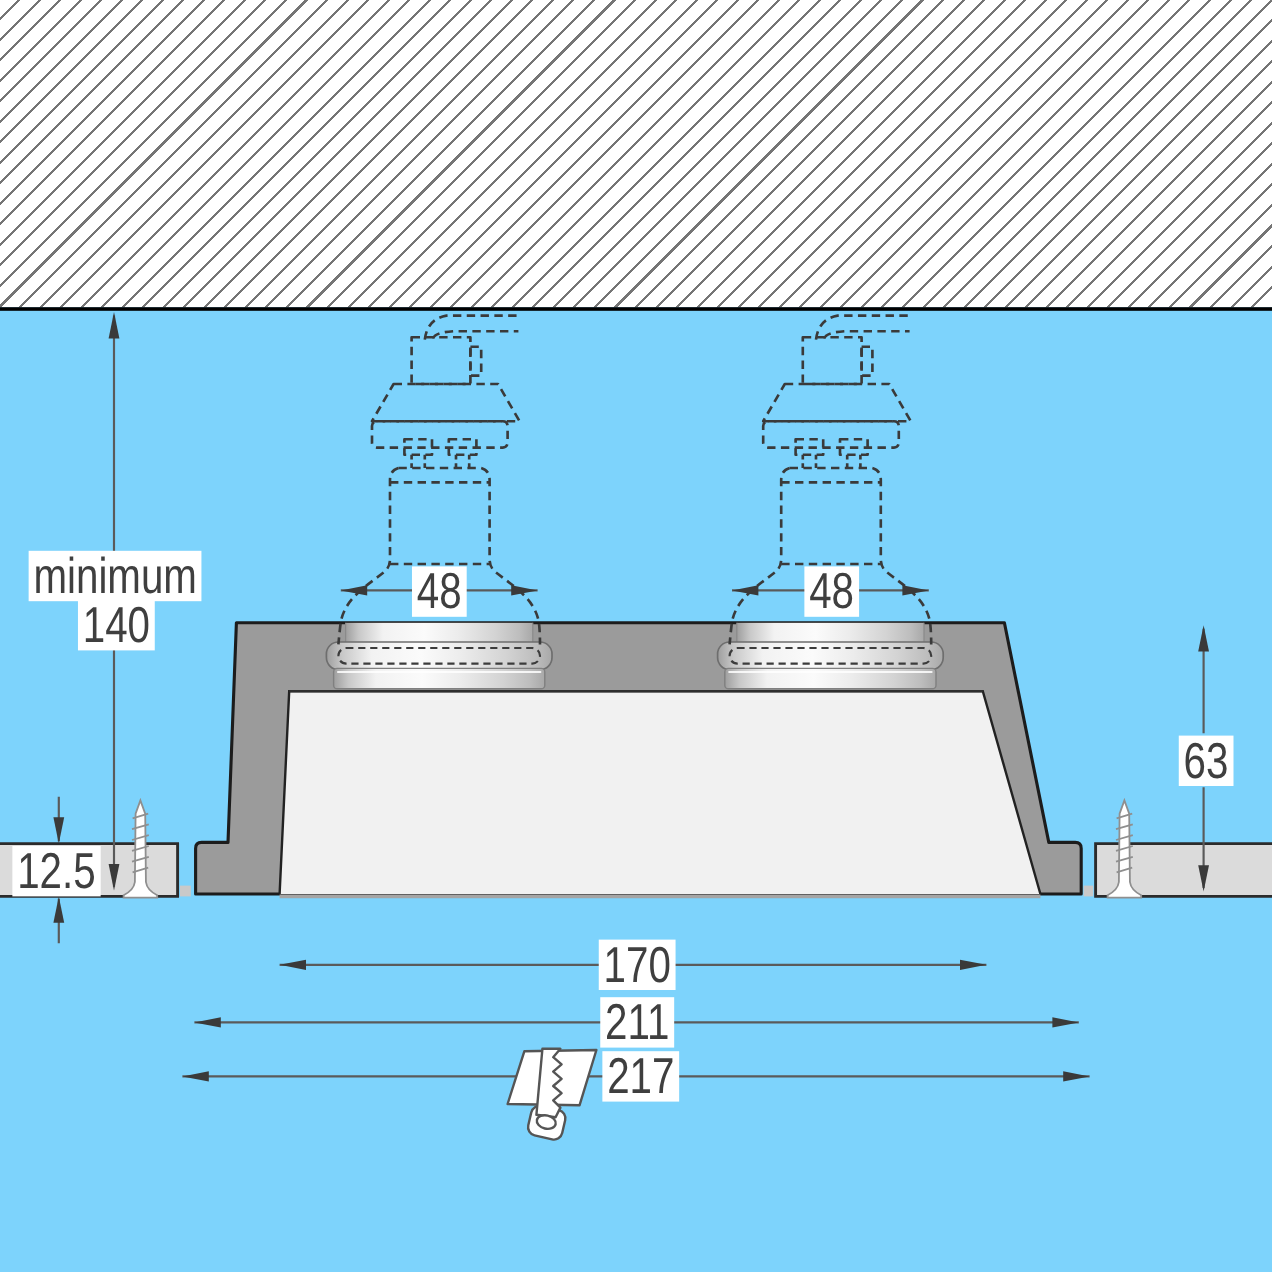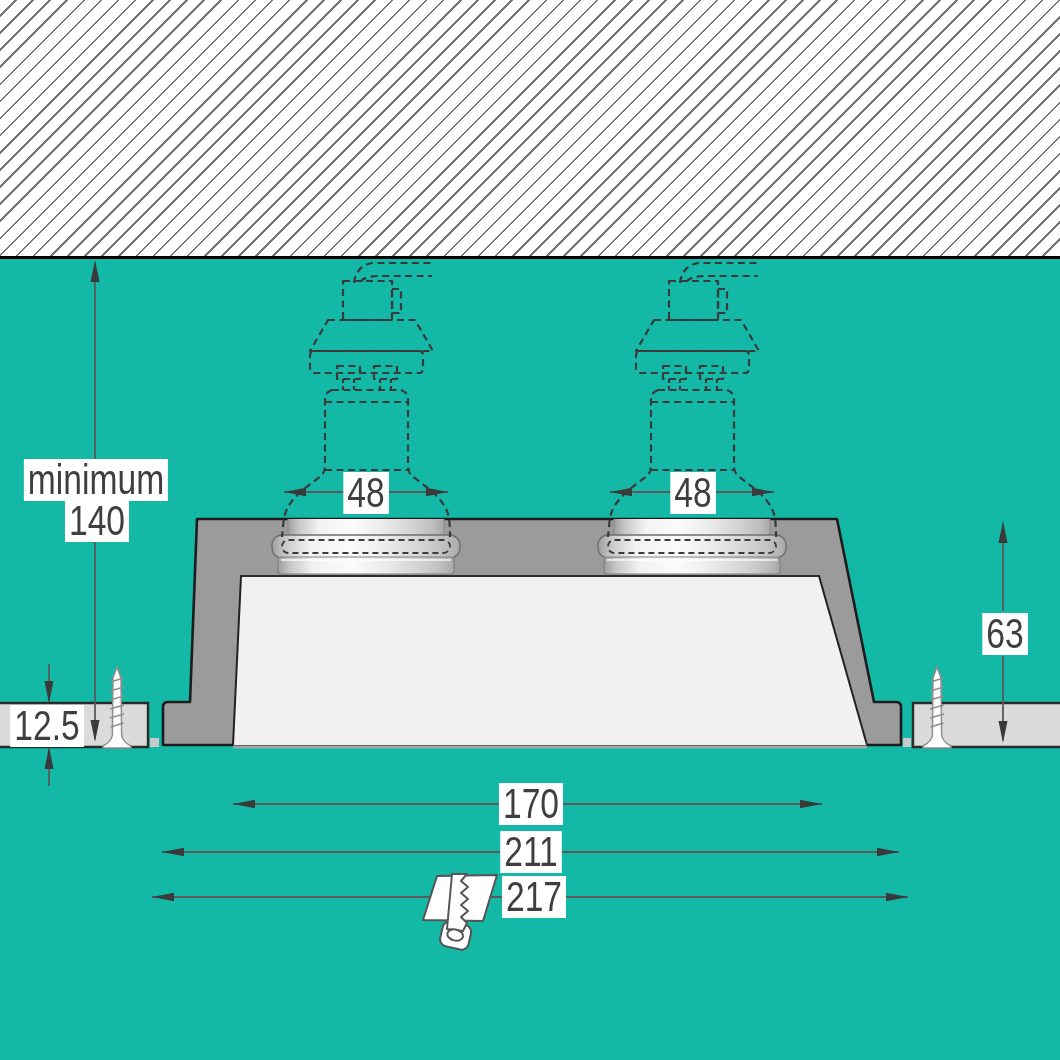--- a/index.html
+++ b/index.html
@@ -1,17 +1,17 @@
 <!DOCTYPE html>
 <html><head>
 <meta charset="utf-8">
 <style>
   html,body{margin:0;padding:0;background:#ffffff;}
   .stage{
-    position:relative;width:1060px;height:1060px;overflow:hidden;background:#14b8a6;
+    position:relative;width:1060px;height:1060px;overflow:hidden;background:#7dd3fc;
     font-family:"Liberation Sans","DejaVu Sans",sans-serif;
   }
   .ceiling{
     position:absolute;left:0;top:0;width:1060px;height:256px;
     border-bottom:3px solid #000000;
     background:repeating-linear-gradient(135deg,#ffffff 0 10.3px,#757575 10.3px 12.1px);
   }
   .drawing{position:absolute;left:0;top:0;}
   .dim-label{
     position:absolute;color:#3f3f3f;font-size:42px;line-height:1;

